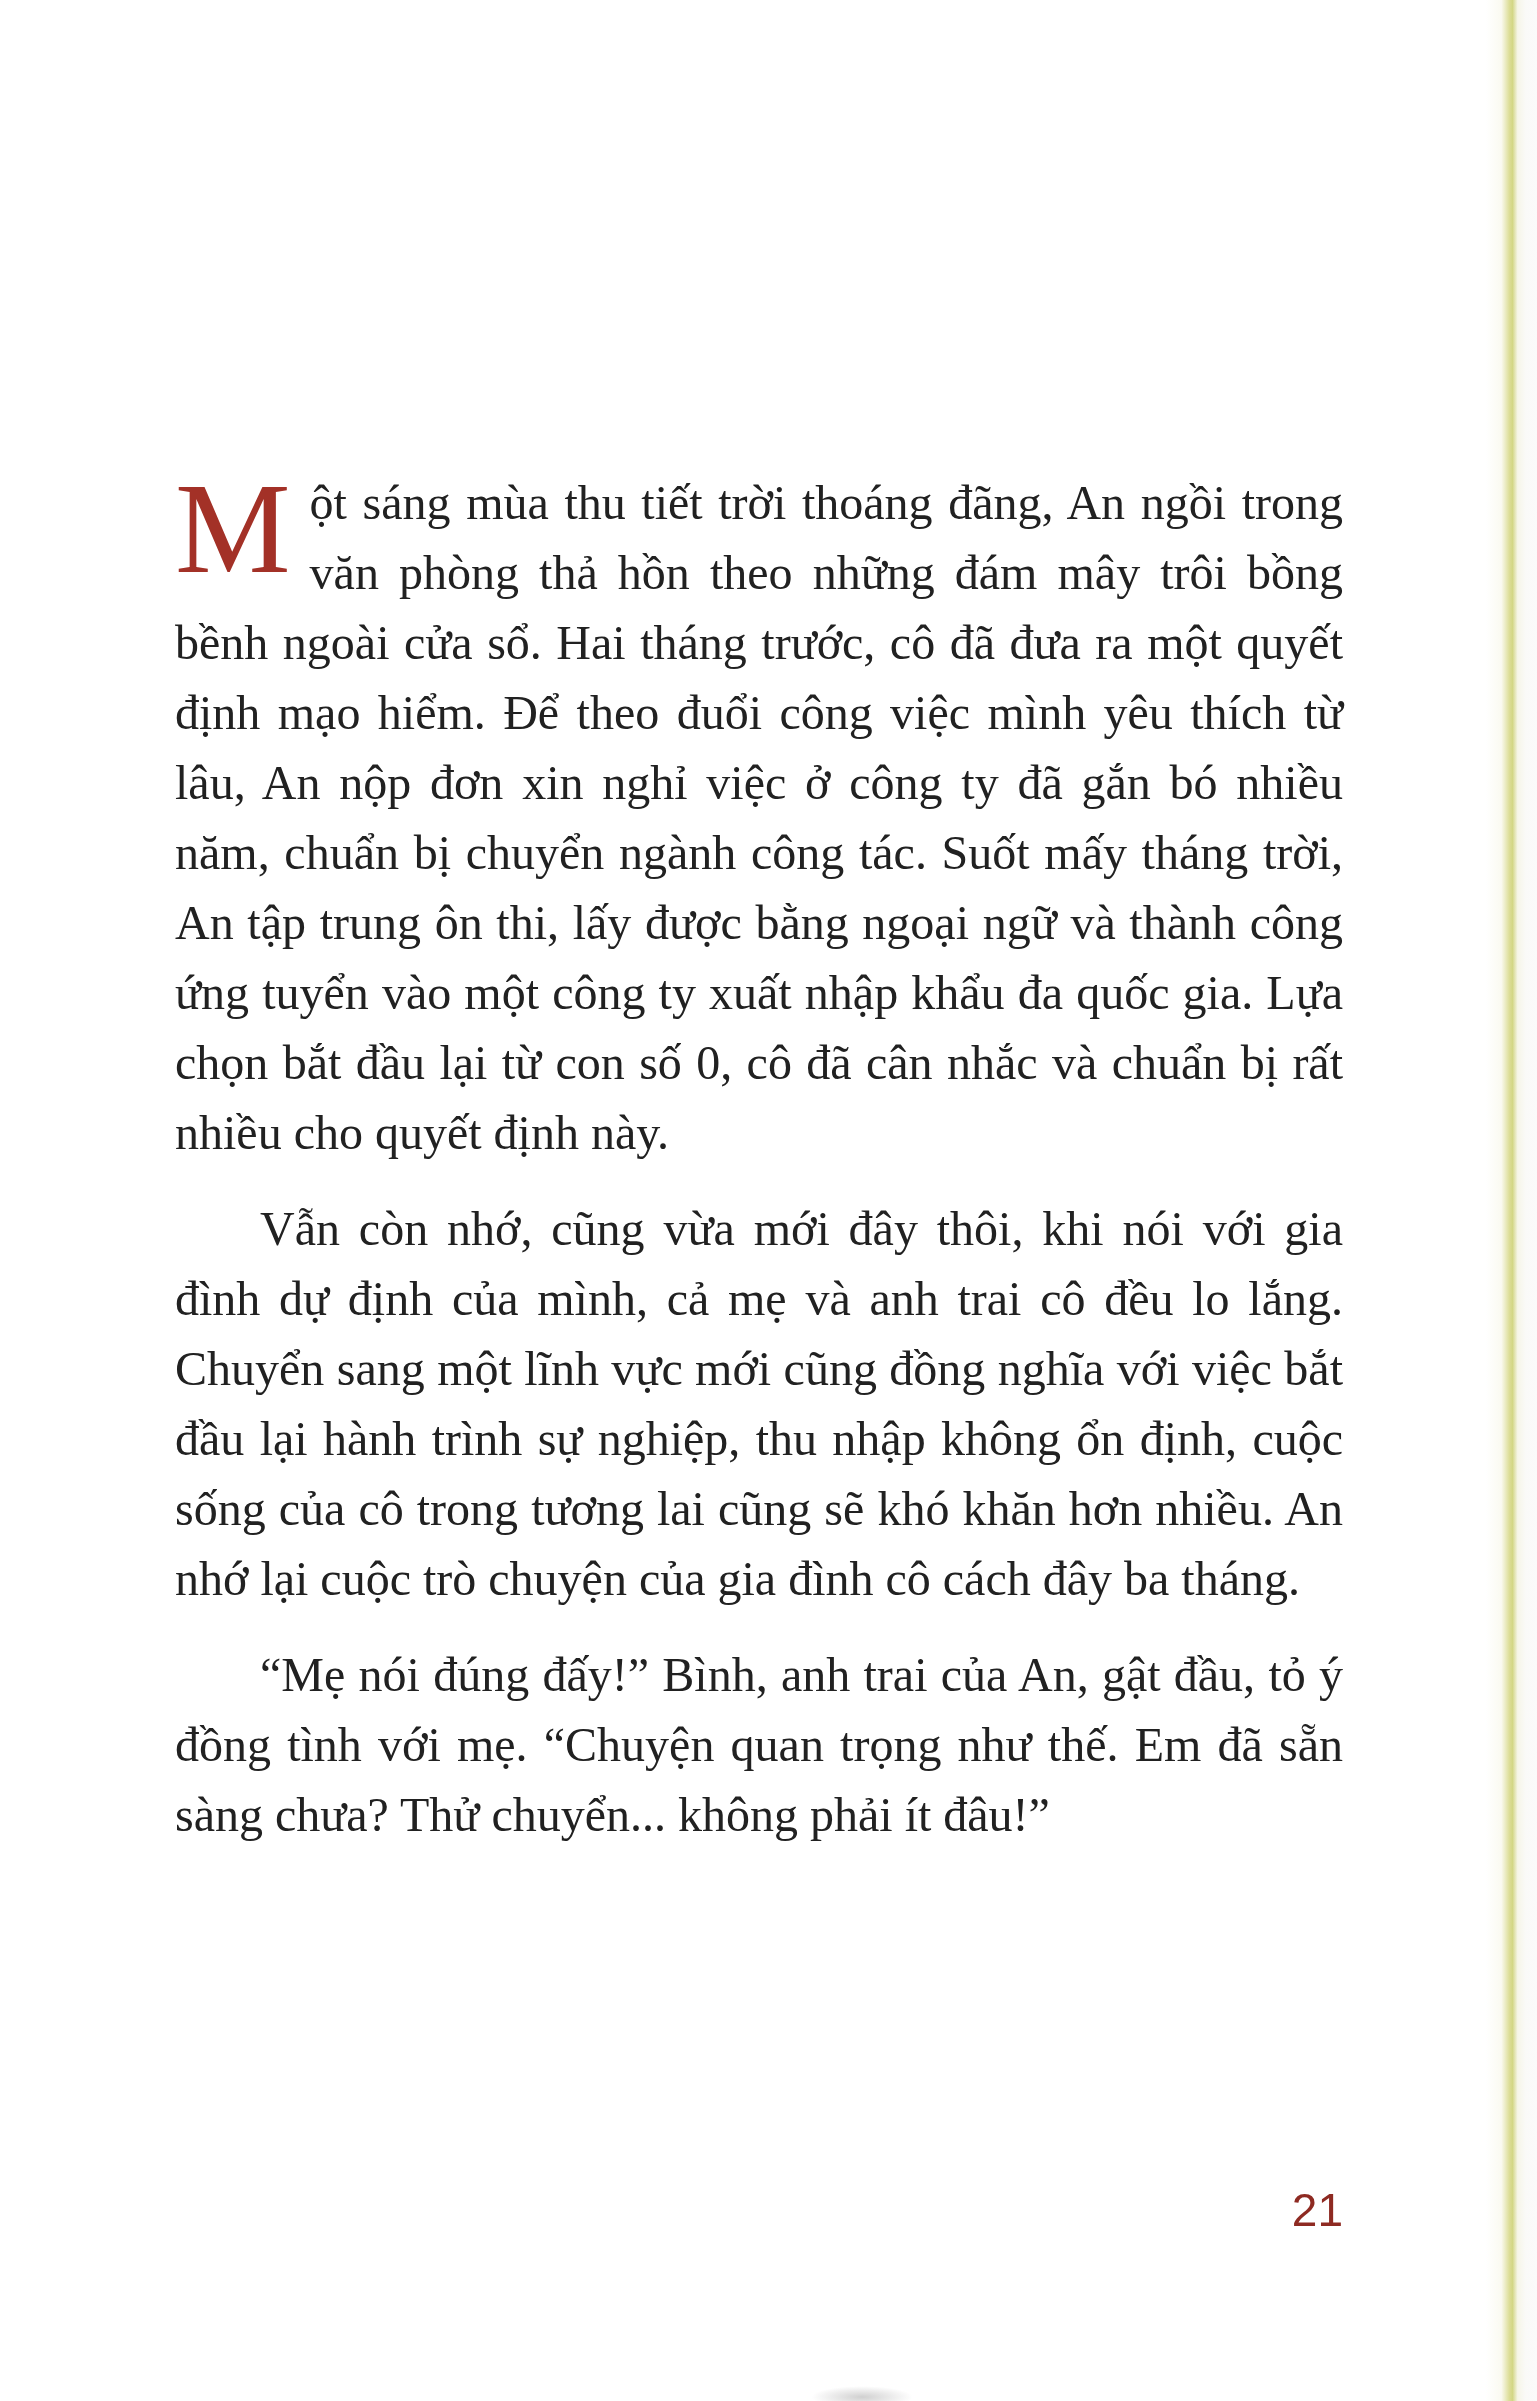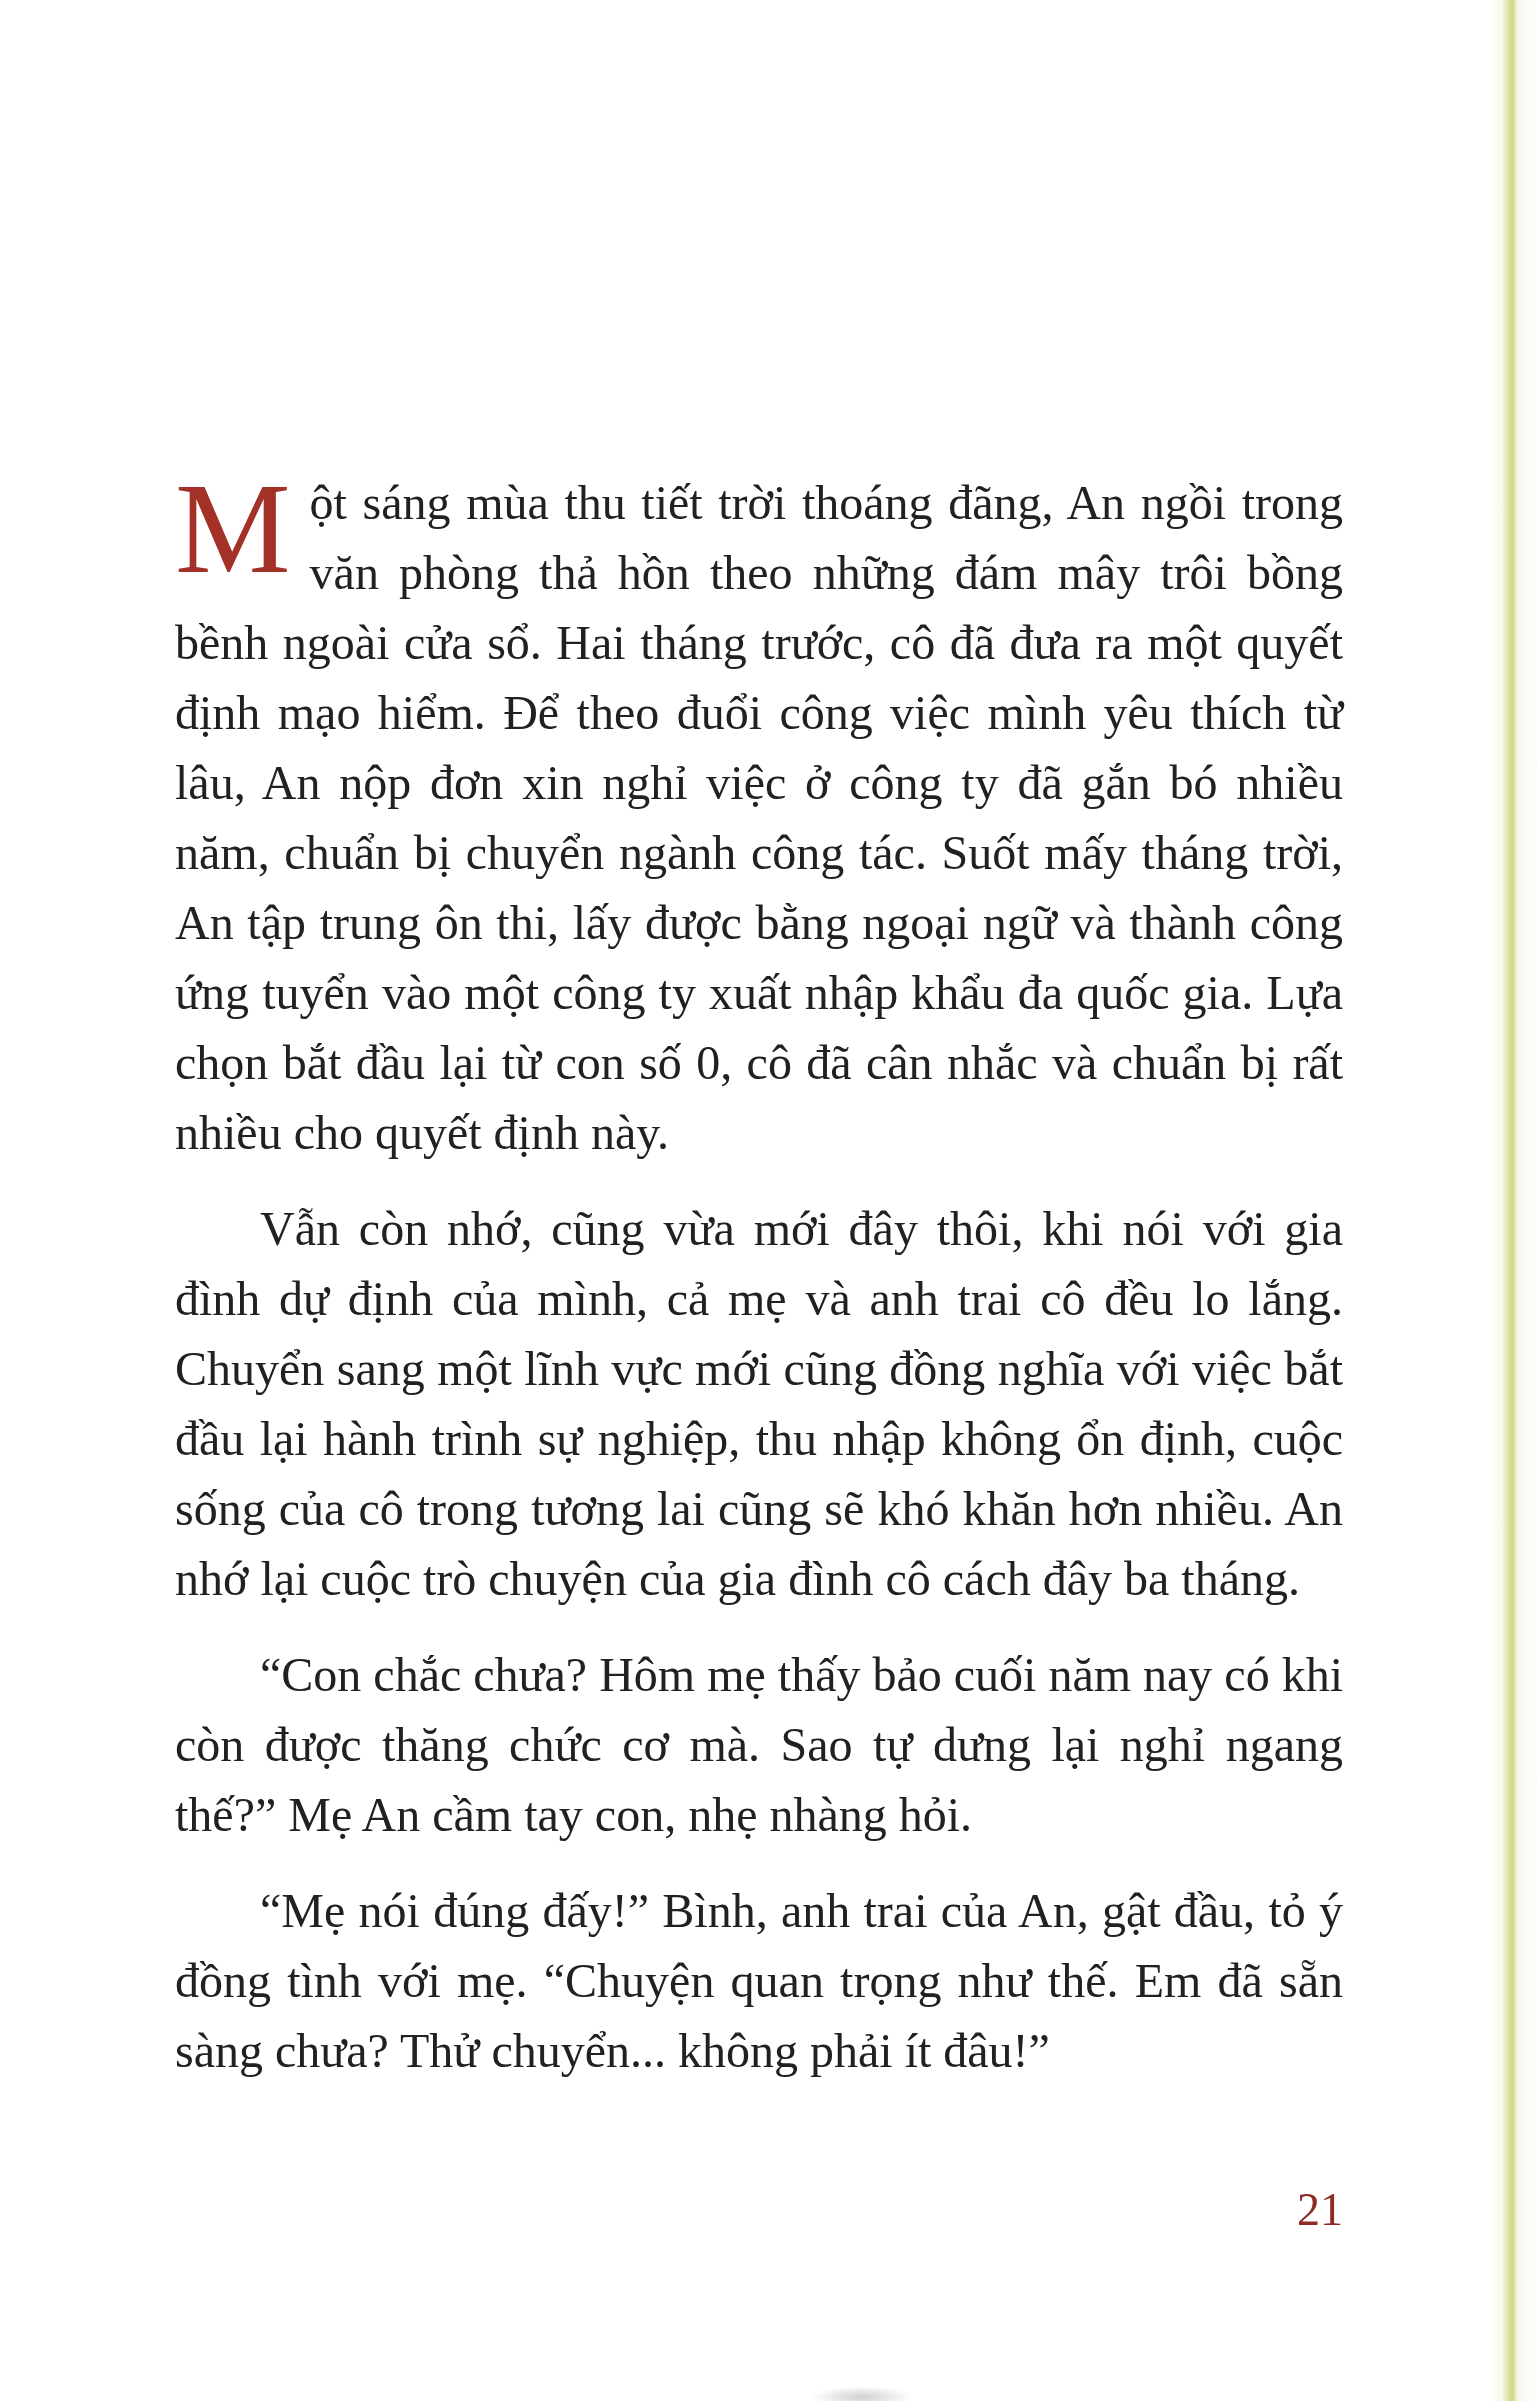--- a/index.html
+++ b/index.html
@@ -43,21 +43,21 @@
     font-weight: 400;
   }
   .page-number {
     position: absolute;
     top: 2183px;
     left: 175px;
     width: 1168px;
     text-align: right;
     font-size: 46px;
     color: #8e2a22;
-    font-family: Liberation Serif, serif;
+    font-family: Liberation Sans, sans-serif;
   }
   
   .edge-stripe {
     position: absolute;
     top: 0;
     right: 0;
     width: 51px;
     height: 100%;
     background:
       linear-gradient(to right,
@@ -86,21 +86,20 @@
 <body>
 
 <div class="page">
 
   <div class="text-block">
 
     <p class="para first"><span class="dropcap">M</span><span>ột sáng mùa thu tiết trời thoáng đãng, An ngồi trong văn phòng thả hồn theo những đám mây trôi bồng bềnh ngoài cửa sổ. Hai tháng trước, cô đã đưa ra một quyết định mạo hiểm. Để theo đuổi công việc mình yêu thích từ lâu, An nộp đơn xin nghỉ việc ở công ty đã gắn bó nhiều năm, chuẩn bị chuyển ngành công tác. Suốt mấy tháng trời, An tập trung ôn thi, lấy được bằng ngoại ngữ và thành công ứng tuyển vào một công ty xuất nhập khẩu đa quốc gia. Lựa chọn bắt đầu lại từ con số 0, cô đã cân nhắc và chuẩn bị rất nhiều cho quyết định này.</span></p>
 
     <p class="para indent">Vẫn còn nhớ, cũng vừa mới đây thôi, khi nói với gia đình dự định của mình, cả mẹ và anh trai cô đều lo lắng. Chuyển sang một lĩnh vực mới cũng đồng nghĩa với việc bắt đầu lại hành trình sự nghiệp, thu nhập không ổn định, cuộc sống của cô trong tương lai cũng sẽ khó khăn hơn nhiều. An nhớ lại cuộc trò chuyện của gia đình cô cách đây ba tháng.</p>
 
-    <p class="para indent">“Con chắc chưa? Hôm mẹ thấy bảo cuối năm nay có khi còn được thăng chức cơ mà. Sao tự dưng lại nghỉ ngang thế?” Mẹ An cầm tay con, nhẹ nhàng hỏi.</p>
 
     <p class="para indent">“Mẹ nói đúng đấy!” Bình, anh trai của An, gật đầu, tỏ ý đồng tình với mẹ. “Chuyện quan trọng như thế. Em đã sẵn sàng chưa? Thử chuyển... không phải ít đâu!”</p>
 
   </div>
 
   <div class="page-number">21</div>
 
   <div class="edge-stripe"></div>
   <div class="bottom-smudge"></div>
 

